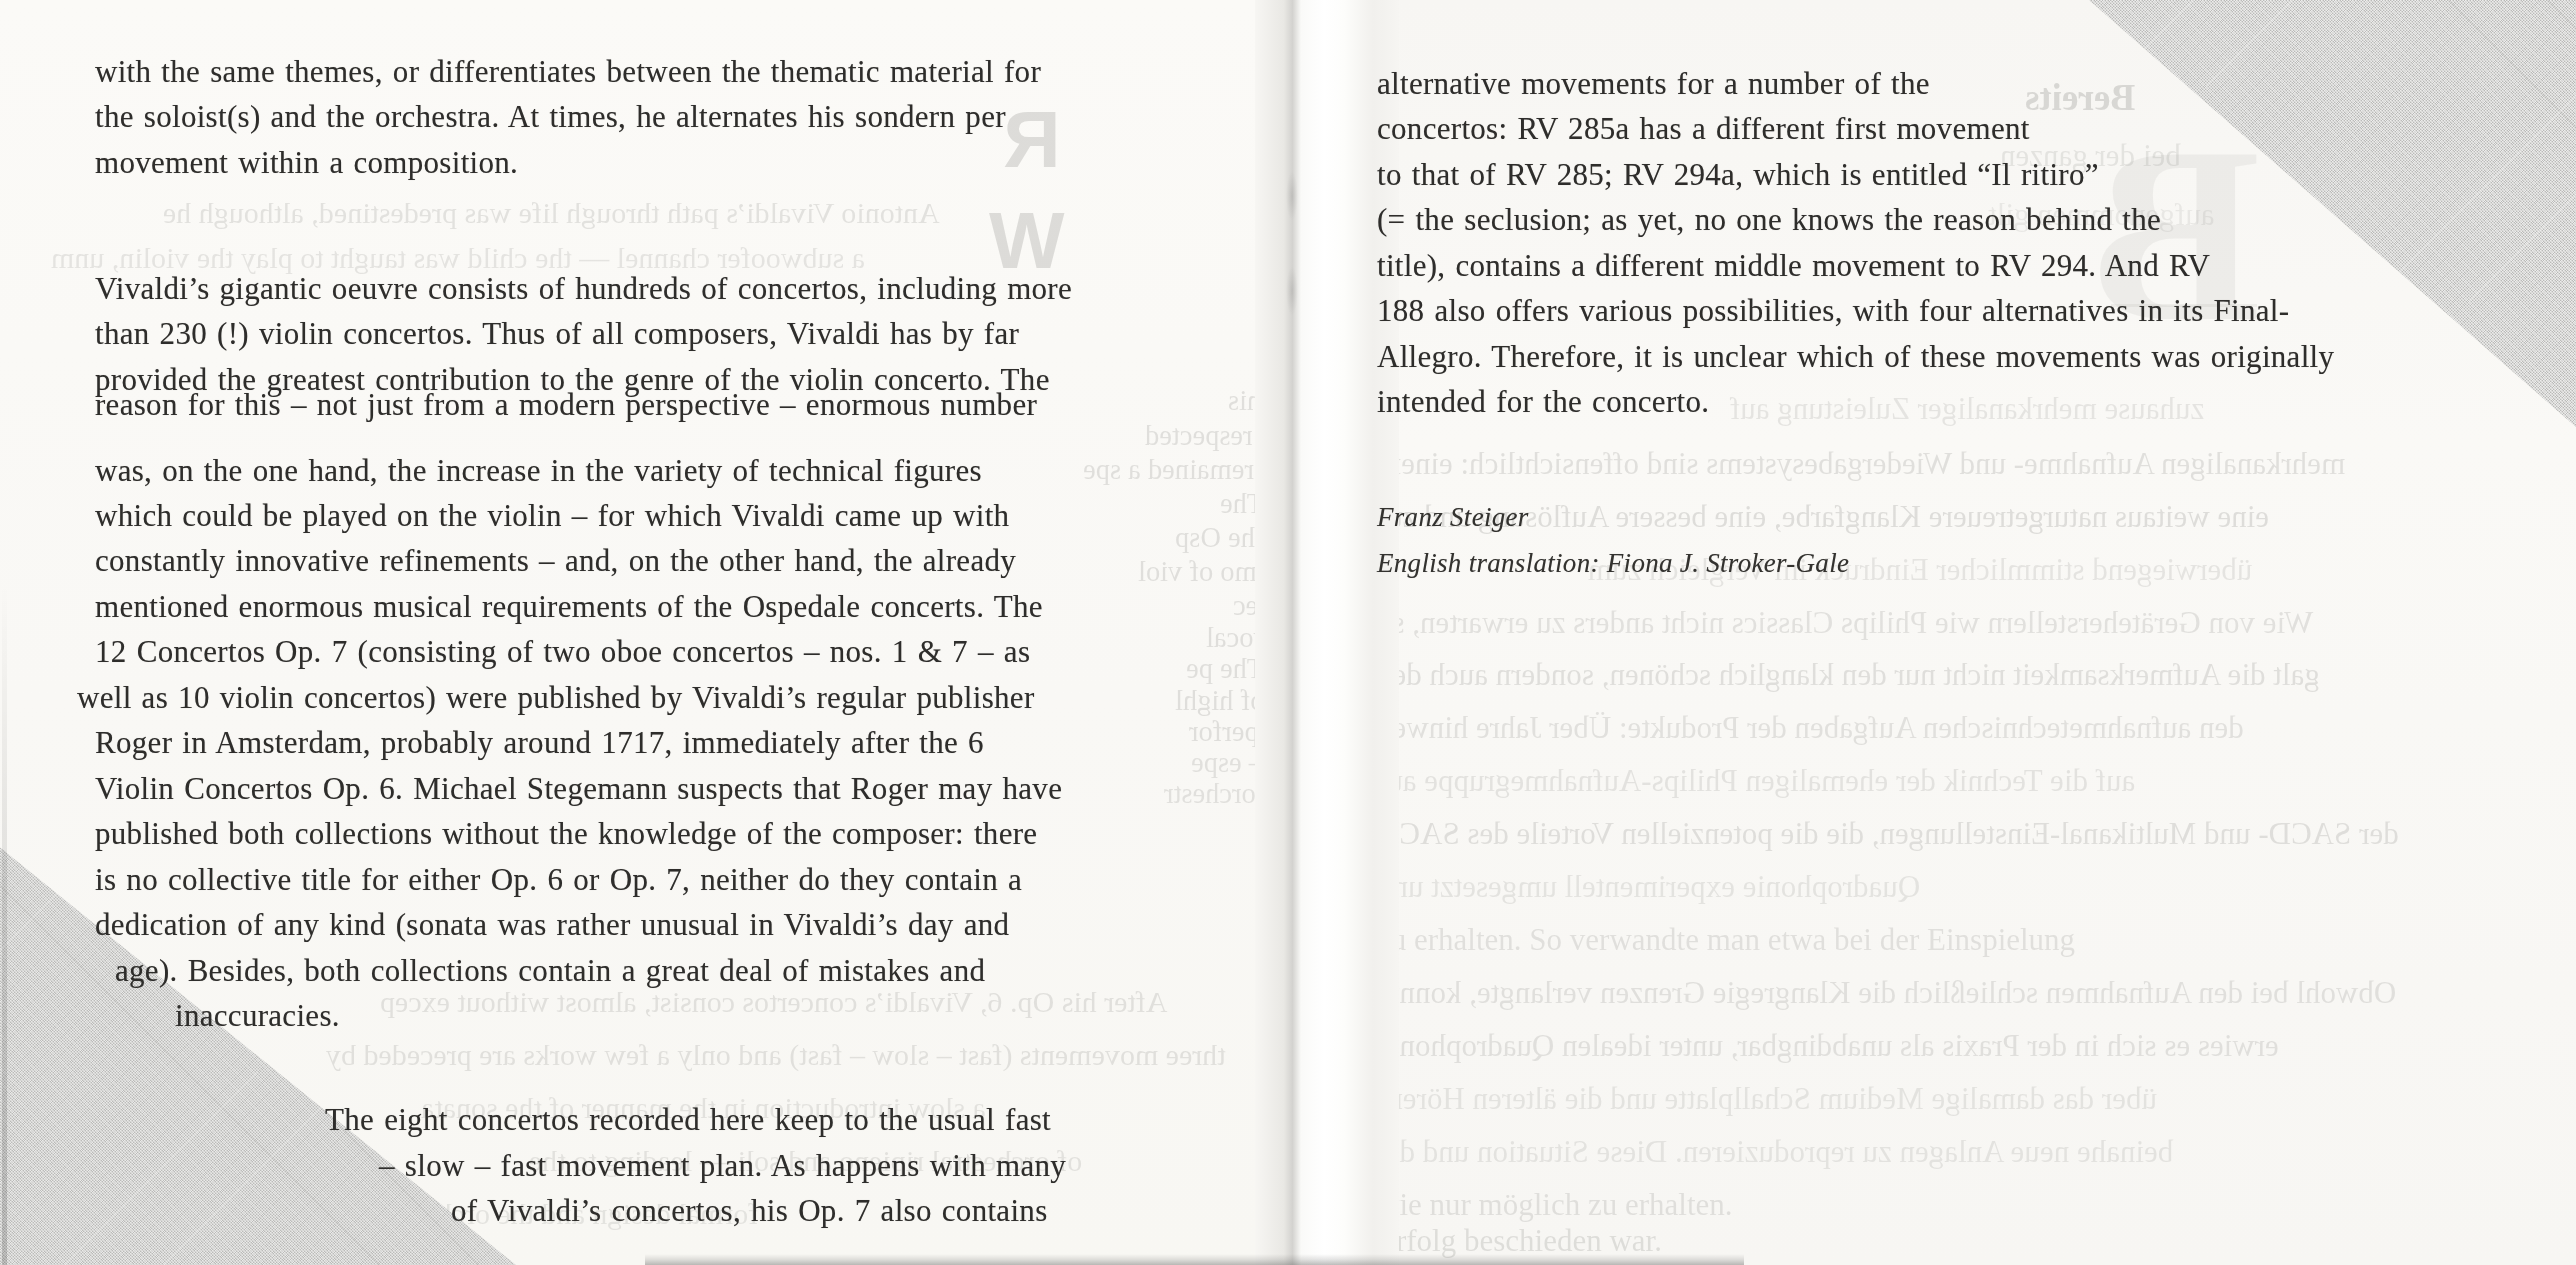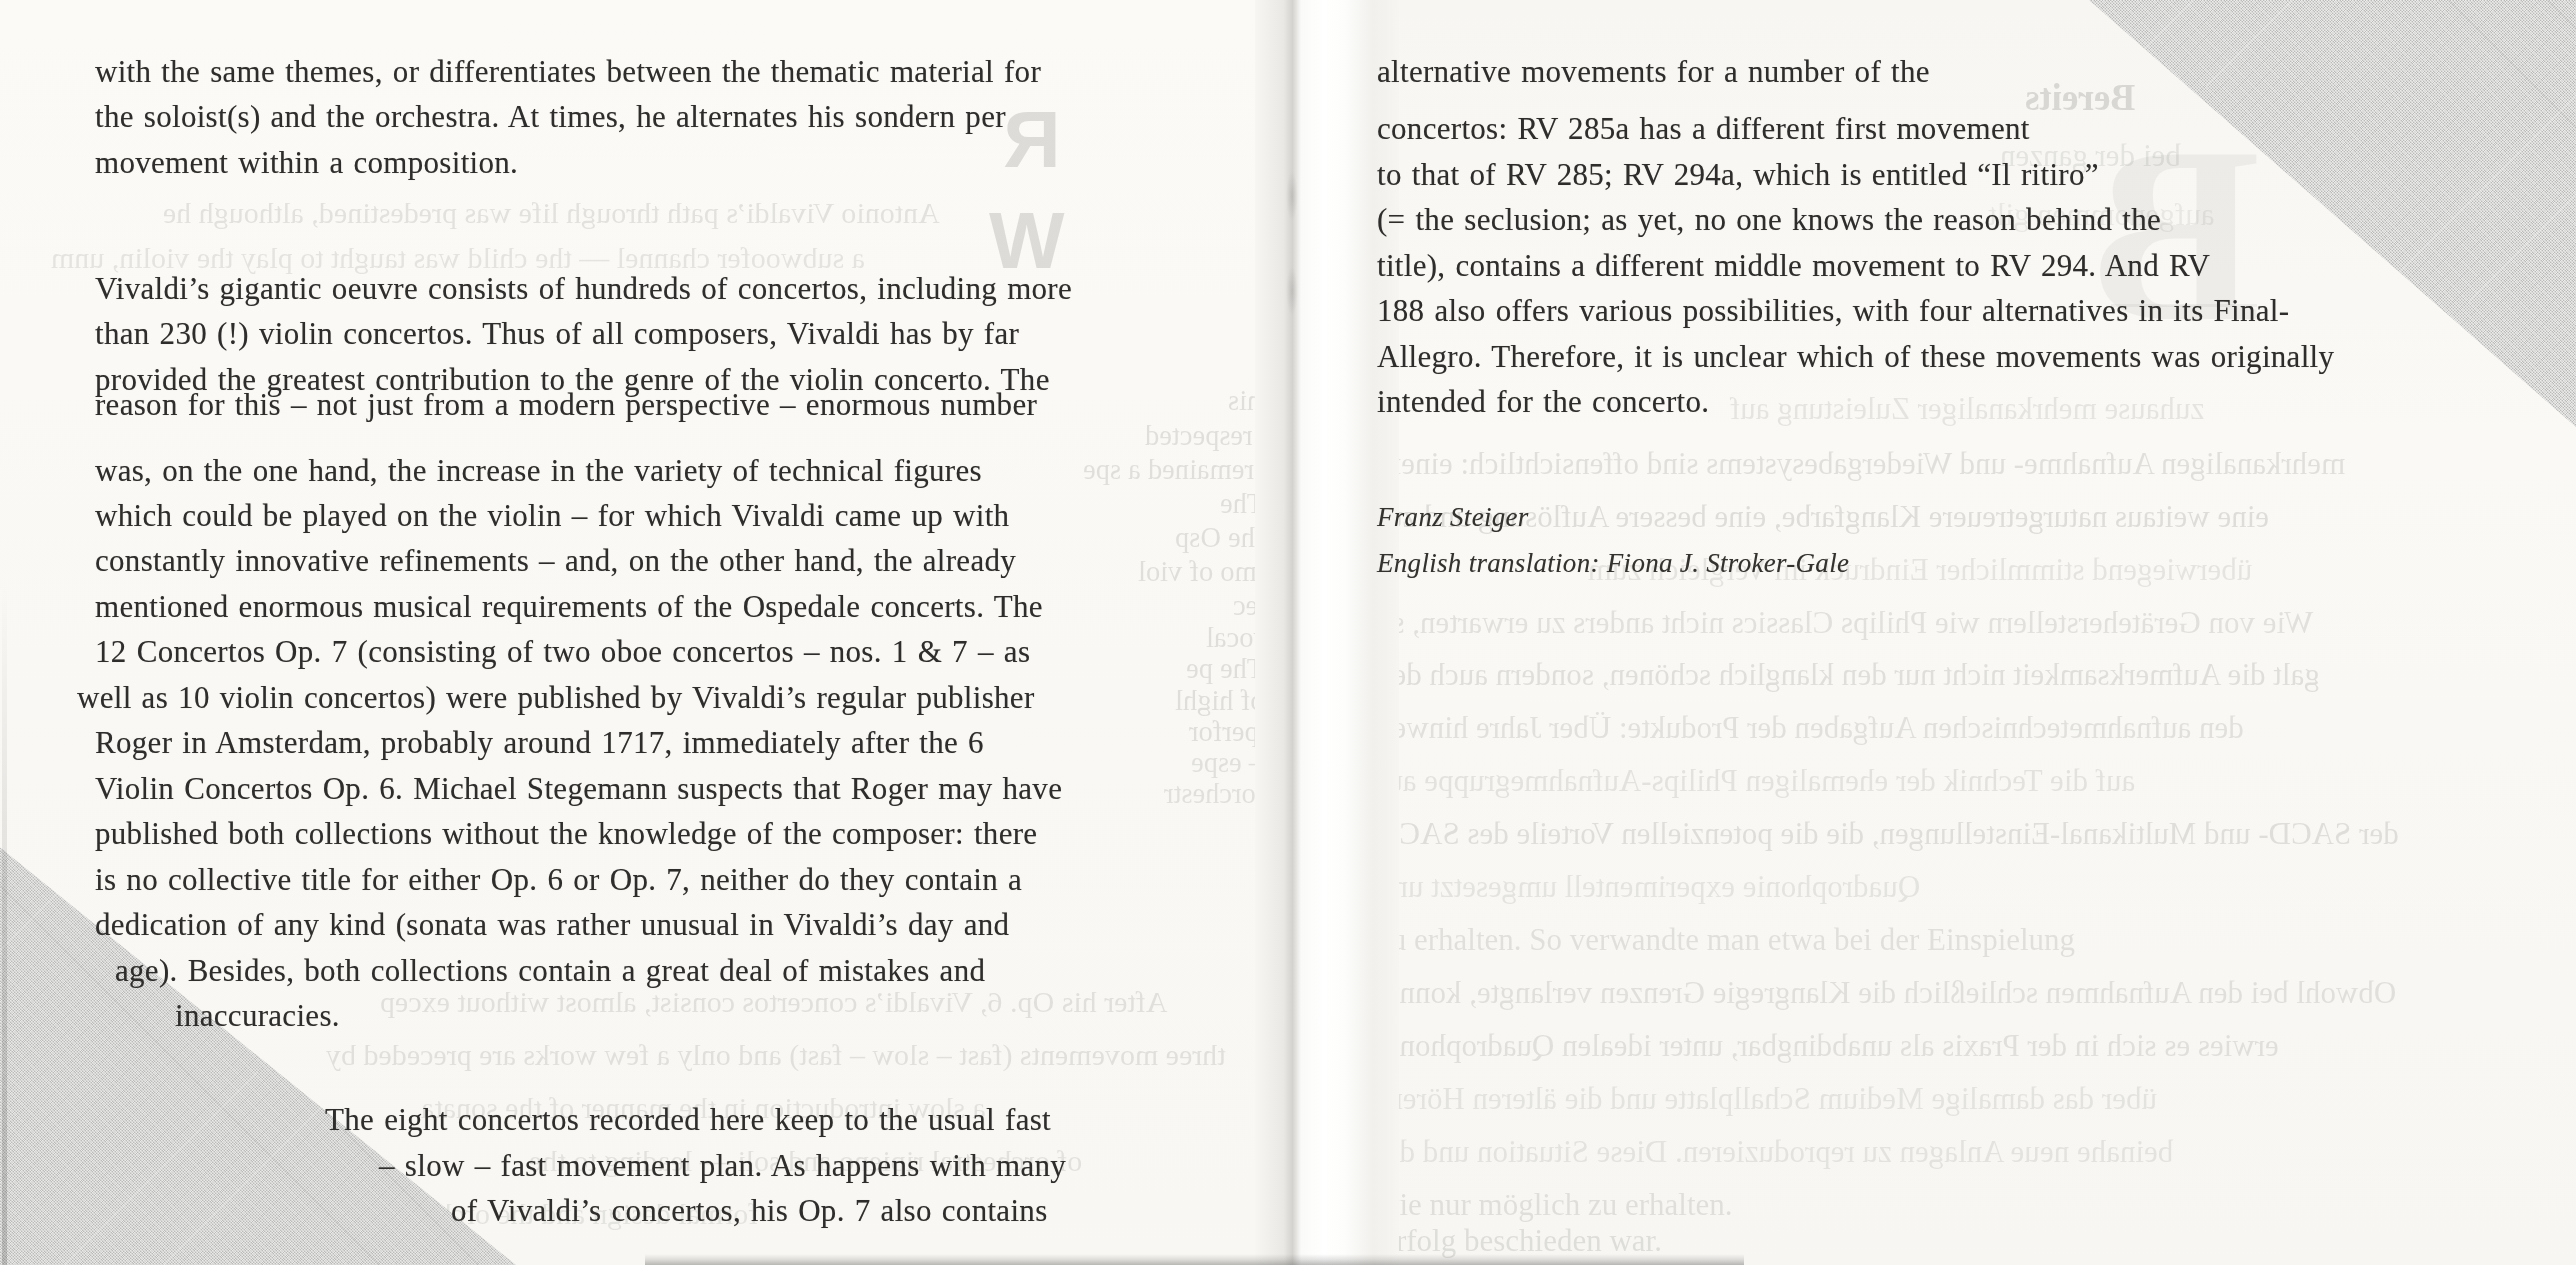--- a/index.html
+++ b/index.html
@@ -153,21 +153,21 @@
       <div class="tline" style="left: 95px; top: 818px;">published both collections without the knowledge of the composer: there</div>
       <div class="tline" style="left: 95px; top: 864px;">is no collective title for either Op. 6 or Op. 7, neither do they contain a</div>
       <div class="tline" style="left: 95px; top: 909px;">dedication of any kind (sonata was rather unusual in Vivaldi’s day and</div>
       <div class="tline" style="left: 115px; top: 955px;">age). Besides, both collections contain a great deal of mistakes and</div>
       <div class="tline" style="left: 175px; top: 1000px;">inaccuracies.</div>
       <div class="tline" style="left: 325px; top: 1104px;">The eight concertos recorded here keep to the usual fast</div>
       <div class="tline" style="left: 379px; top: 1150px;">– slow – fast movement plan. As happens with many</div>
       <div class="tline" style="left: 451px; top: 1195px;">of Vivaldi’s concertos, his Op. 7 also contains</div>
     </div>
   <div class="layer text-layer">
-      <div class="tline" style="left: 1377px; top: 56px; text-align: center;">alternative movements for a number of the</div>
+      <div class="tline" style="left: 1377px; top: 68px; text-align: center;">alternative movements for a number of the</div>
       <div class="tline" style="left: 1377px; top: 113px;">concertos: RV 285a has a different first movement</div>
       <div class="tline" style="left: 1377px; top: 159px;">to that of RV 285; RV 294a, which is entitled “Il ritiro”</div>
       <div class="tline" style="left: 1377px; top: 204px;">(= the seclusion; as yet, no one knows the reason behind the</div>
       <div class="tline" style="left: 1377px; top: 250px;">title), contains a different middle movement to RV 294. And RV</div>
       <div class="tline" style="left: 1377px; top: 295px;">188 also offers various possibilities, with four alternatives in its Final-</div>
       <div class="tline" style="left: 1377px; top: 341px;">Allegro. Therefore, it is unclear which of these movements was originally</div>
       <div class="tline" style="left: 1377px; top: 386px;">intended for the concerto.</div>
     </div>
 
   <div class="credit credit-author">Franz Steiger</div>

